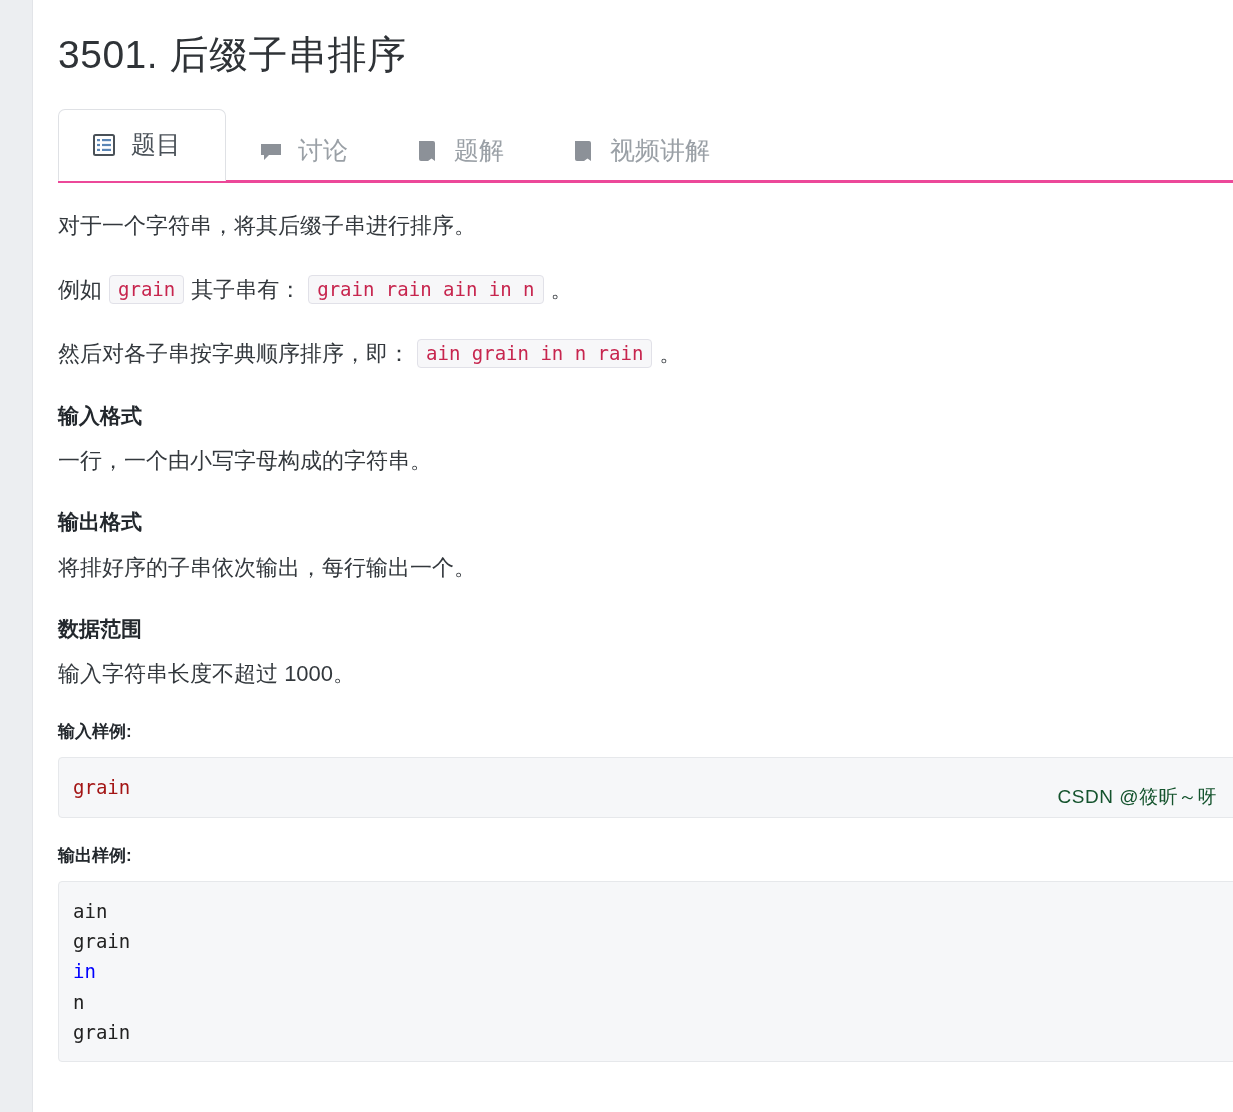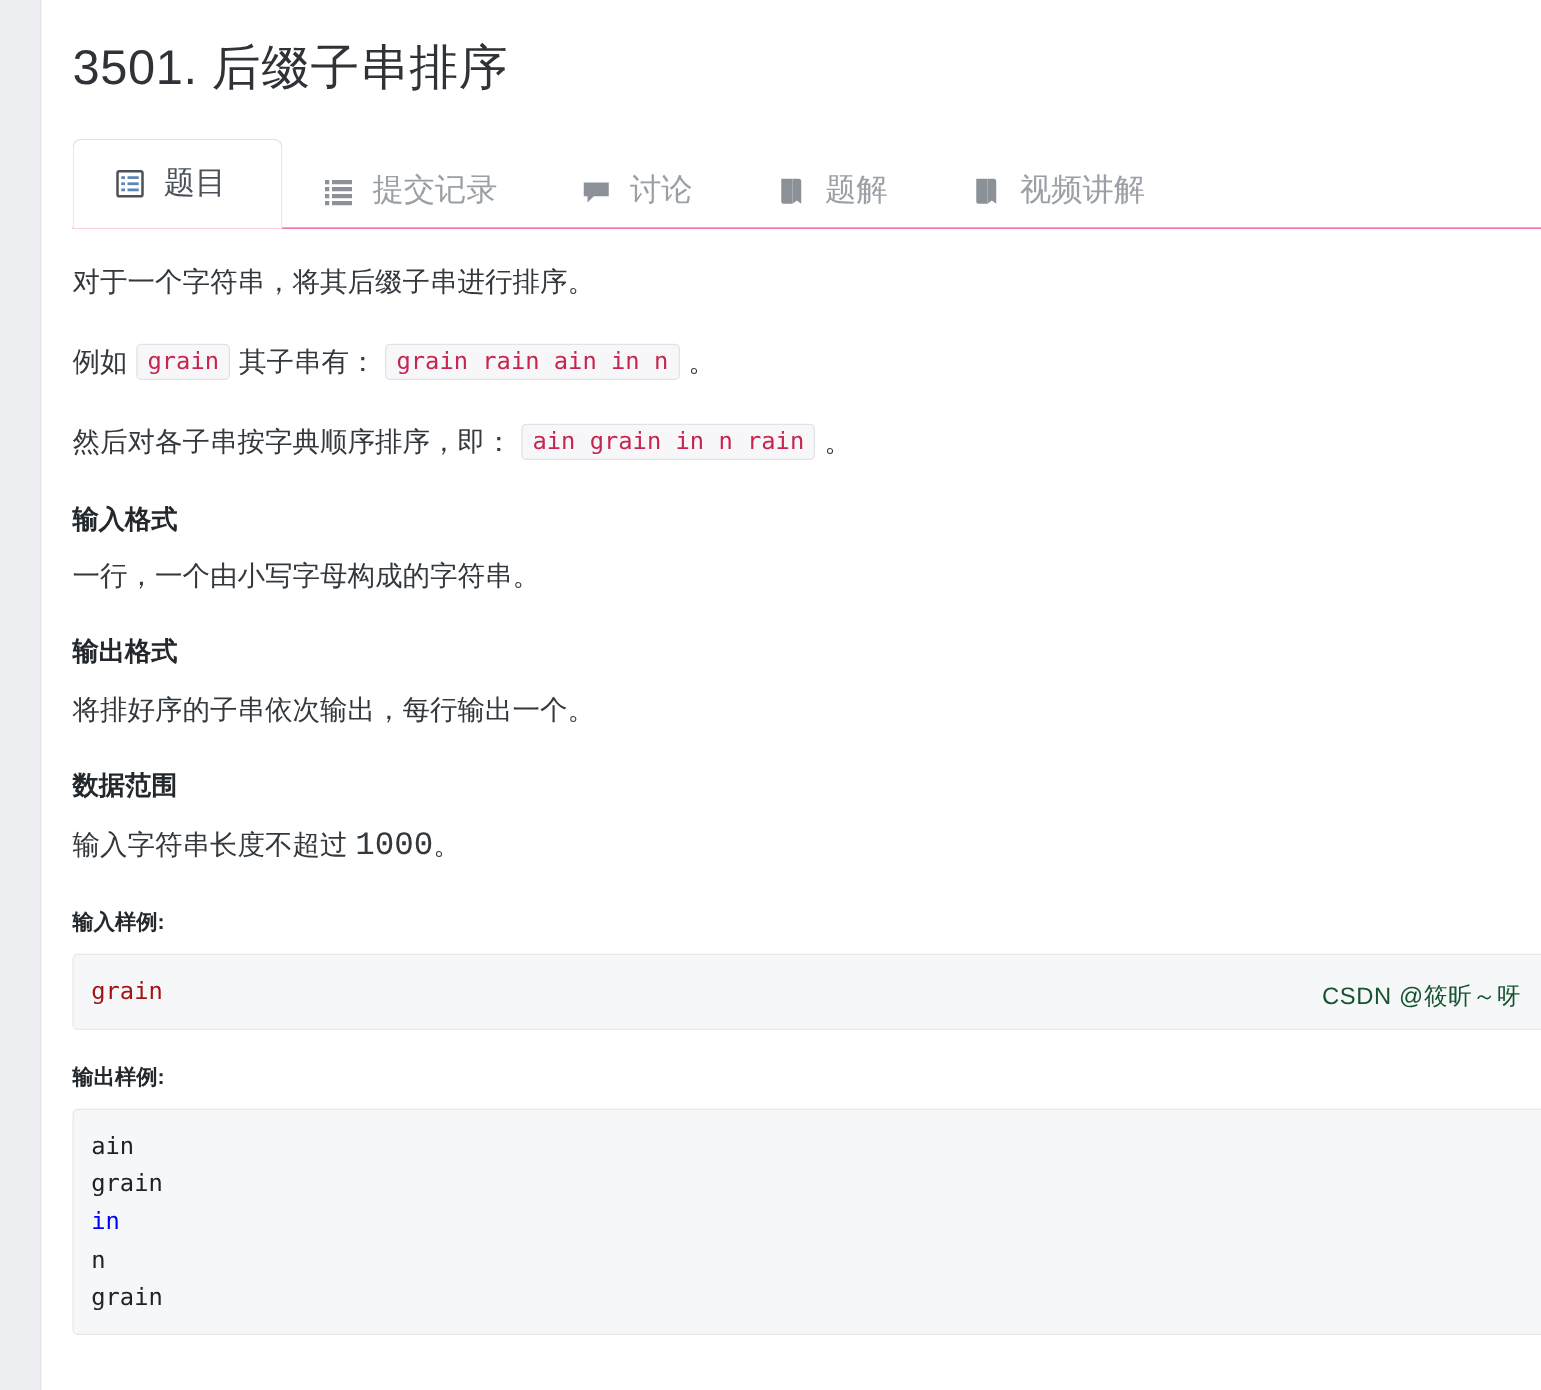--- a/index.html
+++ b/index.html
@@ -41,21 +41,21 @@
     letter-spacing: 0.5px;
     margin: 0;
     padding: 30px 0 0 24px;
     line-height: 1.3;
   }
 
   
   #tabs {
     margin: 32px 0 0 24px;
     width: 1175px;
-    border-bottom: 1px solid #ec4899;
+    border-bottom: 3px solid #ec4899;
     display: flex;
     align-items: flex-end;
     height: 70px;
     position: relative;
   }
   .tab {
     display: flex;
     align-items: center;
     gap: 14px;
     padding: 16px 34px 16px 32px;
@@ -105,22 +105,22 @@
     margin: 0 0 14px 0;
     line-height: 1.4;
   }
   .sect-body {
     font-size: 22px;
     margin: 0 0 30px 0;
     line-height: 1.5;
     color: #33383d;
   }
   .mathnum {
-    font-family: Liberation Mono, monospace;
-    font-size: 26px;
+    font-family: Liberation Sans, sans-serif;
+    font-size: 22px;
   }
 
   code.inline {
     font-family: "DejaVu Sans Mono", "Liberation Mono", monospace;
     font-size: 19px;
     color: #c7254e;
     background: #f7f7f9;
     border: 1px solid #e1e1e8;
     border-radius: 4px;
     padding: 4px 8px;
@@ -183,35 +183,20 @@
           <rect x="10" y="6" width="9" height="2.2" fill="#5b86b5"></rect>
           <rect x="5" y="10.9" width="3" height="2.2" fill="#5b86b5"></rect>
           <rect x="10" y="10.9" width="9" height="2.2" fill="#5b86b5"></rect>
           <rect x="5" y="15.8" width="3" height="2.2" fill="#5b86b5"></rect>
           <rect x="10" y="15.8" width="9" height="2.2" fill="#5b86b5"></rect>
         </svg>
       </span>
       <span>题目</span>
     </div>
 
-    <div class="tab">
-      <span class="tab-icon">
-        <svg width="24" height="24" viewBox="0 0 24 24">
-          <rect x="1" y="3" width="3.4" height="3.4" fill="#8c9198"></rect>
-          <rect x="6.6" y="3" width="16" height="3.4" fill="#8c9198"></rect>
-          <rect x="1" y="8.6" width="3.4" height="3.4" fill="#8c9198"></rect>
-          <rect x="6.6" y="8.6" width="16" height="3.4" fill="#8c9198"></rect>
-          <rect x="1" y="14.2" width="3.4" height="3.4" fill="#8c9198"></rect>
-          <rect x="6.6" y="14.2" width="16" height="3.4" fill="#8c9198"></rect>
-          <rect x="1" y="19.8" width="3.4" height="3.4" fill="#8c9198"></rect>
-          <rect x="6.6" y="19.8" width="16" height="3.4" fill="#8c9198"></rect>
-        </svg>
-      </span>
-      <span>提交记录</span>
-    </div>
 
     <div class="tab">
       <span class="tab-icon">
         <svg width="24" height="24" viewBox="0 0 24 24">
           <path d="M2 5 h20 v11 h-12 l-5 5 v-5 h-3 z" fill="#8c9198"></path>
         </svg>
       </span>
       <span>讨论</span>
     </div>
 

